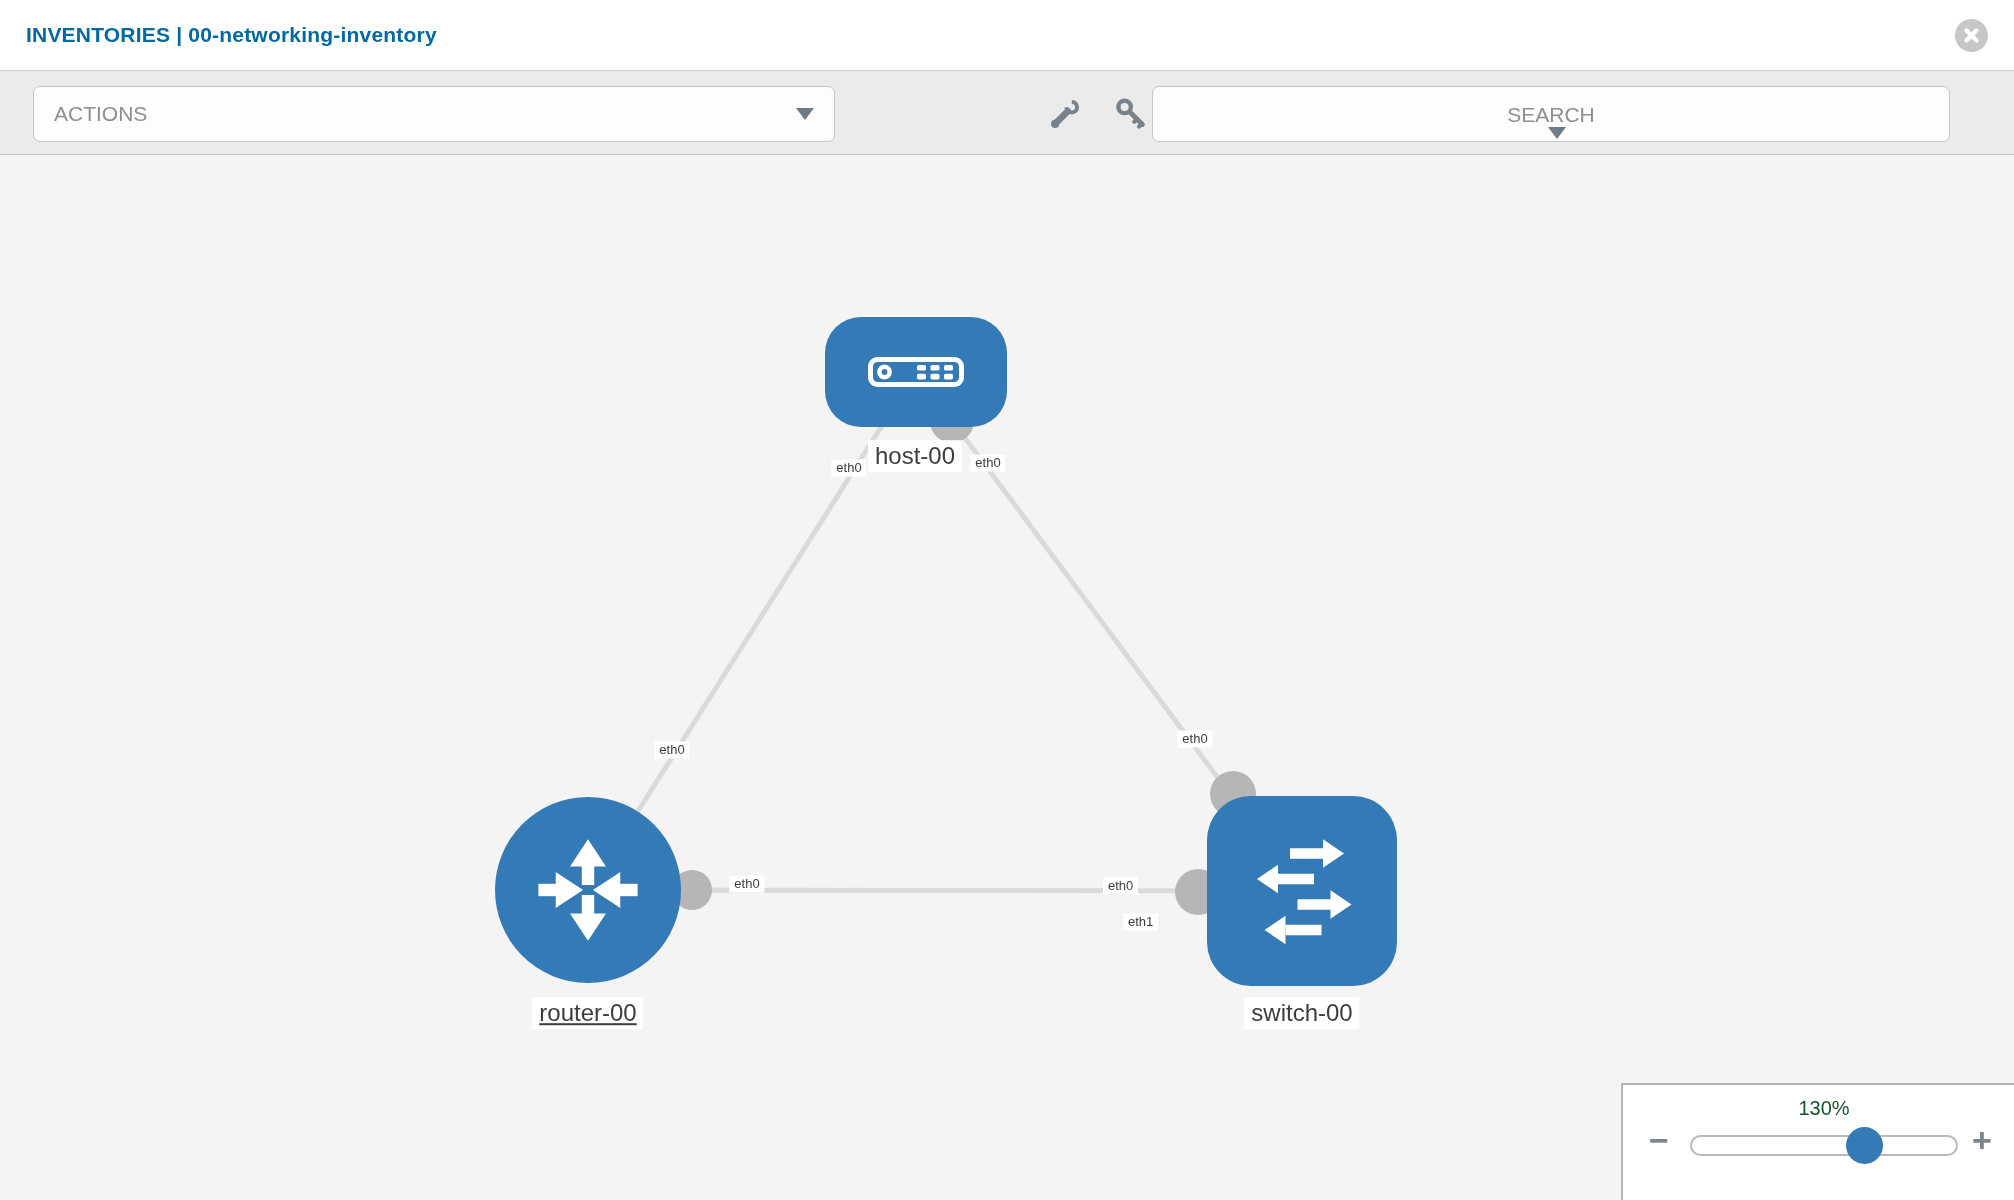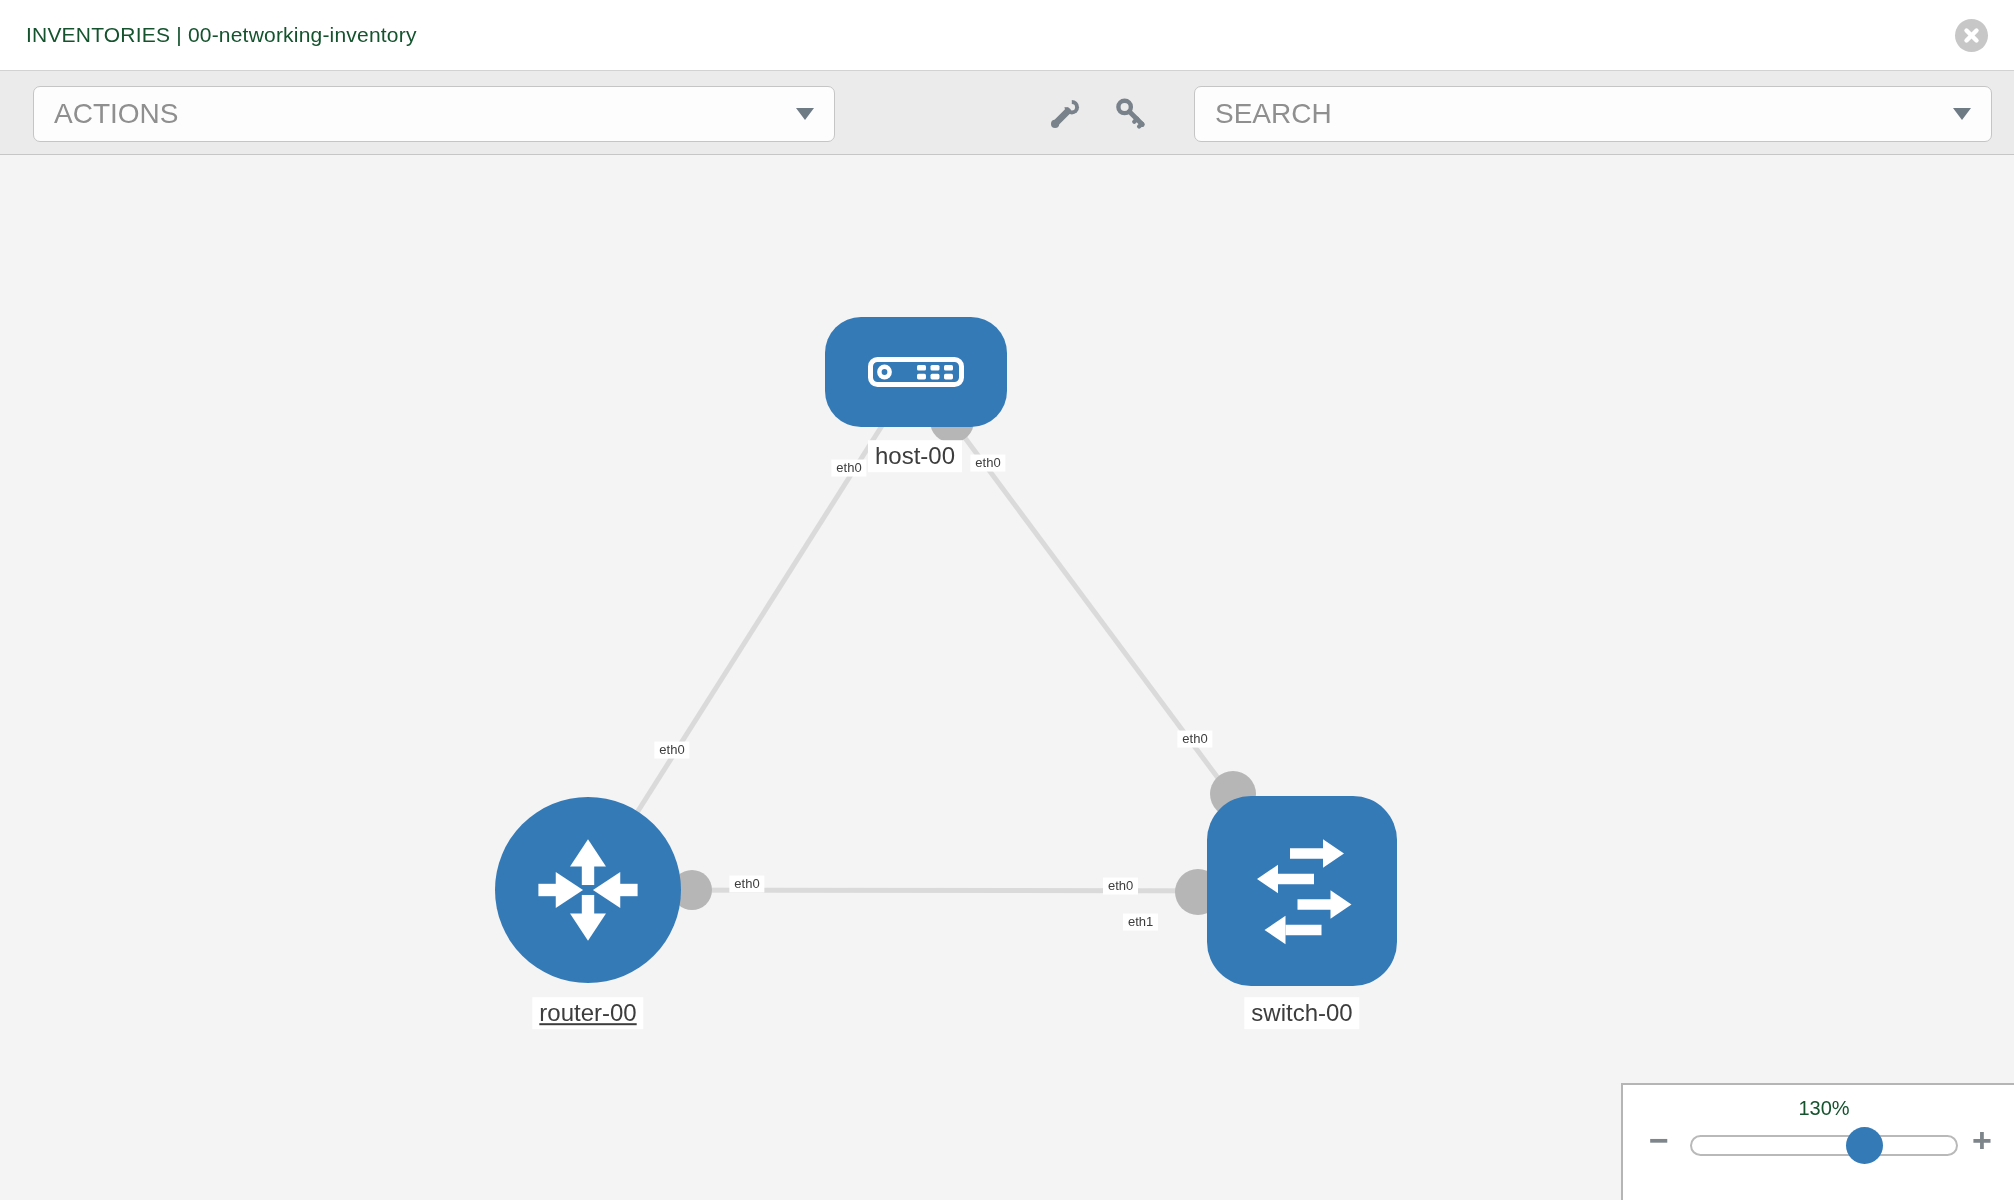--- a/index.html
+++ b/index.html
@@ -6,39 +6,39 @@
   body{
     width:2014px;height:1200px;overflow:hidden;position:relative;
     font-family:"Liberation Sans",sans-serif;background:#ffffff;
   }
   
   .header{
     position:absolute;left:0;top:0;width:2014px;height:70px;background:#ffffff;
     display:flex;align-items:center;justify-content:space-between;
     padding:0 26px;box-sizing:border-box;
   }
-  .header-title{font-size:21px;font-weight:400;color:#14532d;letter-spacing:.2px;}
+  .header-title{font-size:21px;font-weight:700;color:#0369a1;letter-spacing:.2px;}
   .close-btn{
     width:33px;height:33px;border-radius:50%;background:#c7c7c7;
     display:flex;align-items:center;justify-content:center;cursor:pointer;flex:0 0 auto;
   }
   
   .toolbar{
     position:absolute;left:0;top:70px;width:2014px;height:85px;
     background:#ebebeb;border-top:1px solid #d2d2d2;border-bottom:1px solid #c6c6c6;
     box-sizing:border-box;
   }
   .select-box{
     position:absolute;top:15px;height:56px;background:#fdfdfd;
     border:1px solid #c5c5c5;border-radius:7px;box-sizing:border-box;
     display:flex;align-items:center;justify-content:space-between;
-    padding:16px 20px;font-size:28px;color:#8f8f8f;cursor:pointer;
+    padding:16px 20px;font-size:21px;color:#8f8f8f;cursor:pointer;
   }
   .actions-box{left:33px;width:802px;}
-  .search-box{left:1194px;width:798px;}
+  .search-box{left:1152px;width:798px;flex-direction:column;}
   .caret{
     width:0;height:0;border-left:9px solid transparent;border-right:9px solid transparent;
     border-top:12px solid #6e7a84;margin-left:12px;flex:0 0 auto;
   }
   .tool-icons{position:absolute;left:1048px;top:0;height:85px;display:flex;align-items:center;gap:32px;}
   .tool-icon{width:34px;height:34px;display:flex;align-items:center;justify-content:center;cursor:pointer;}
   
   .canvas{
     position:absolute;left:0;top:155px;width:2014px;height:1045px;background:#f4f4f4;
   }

